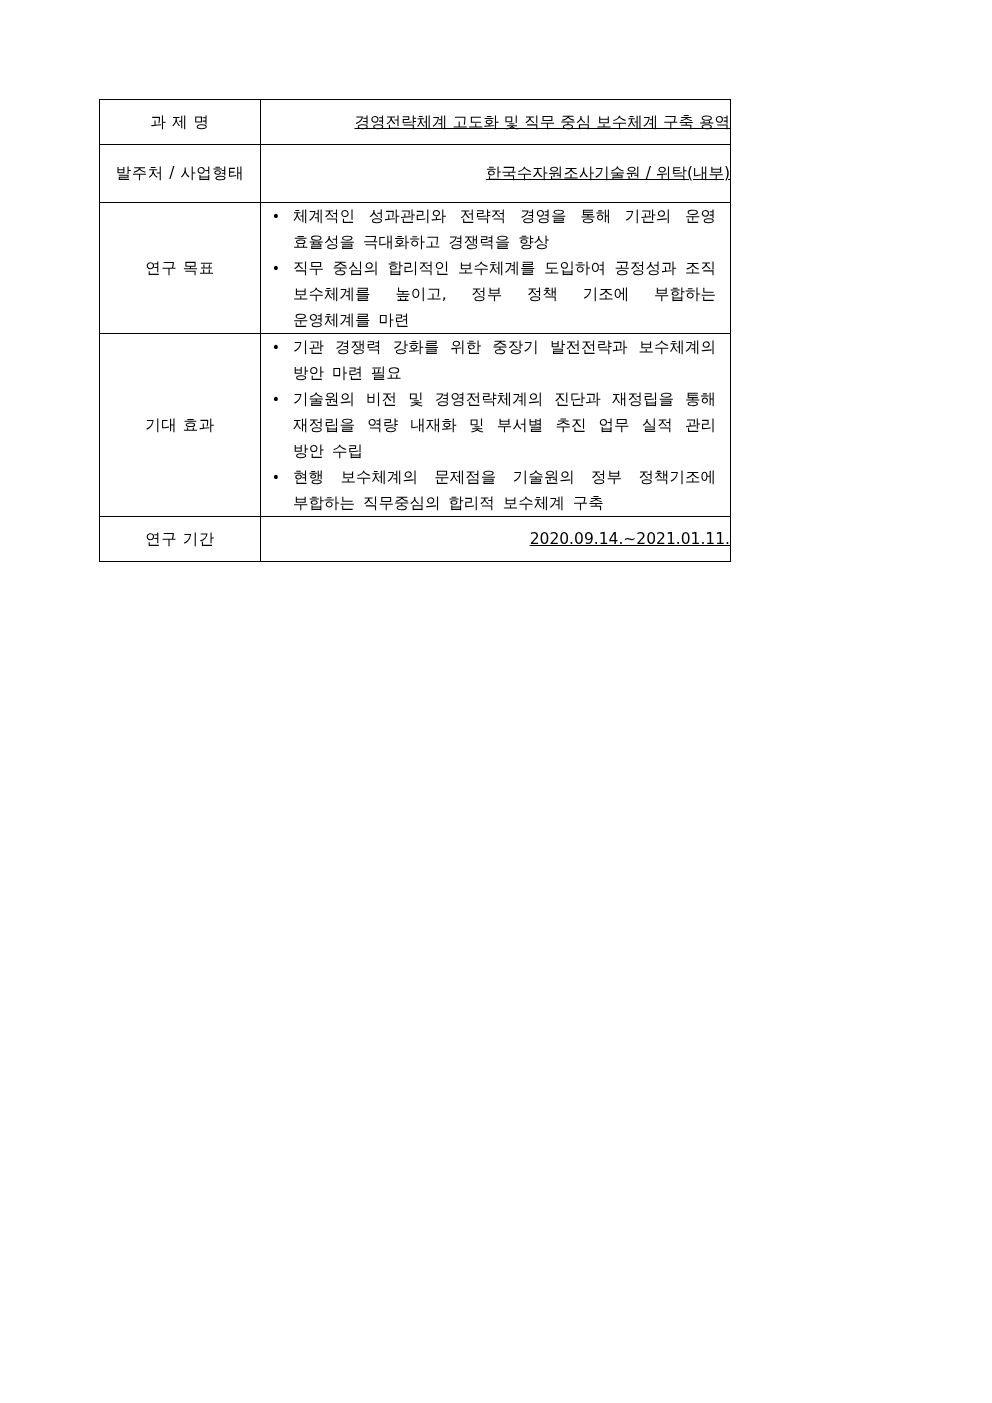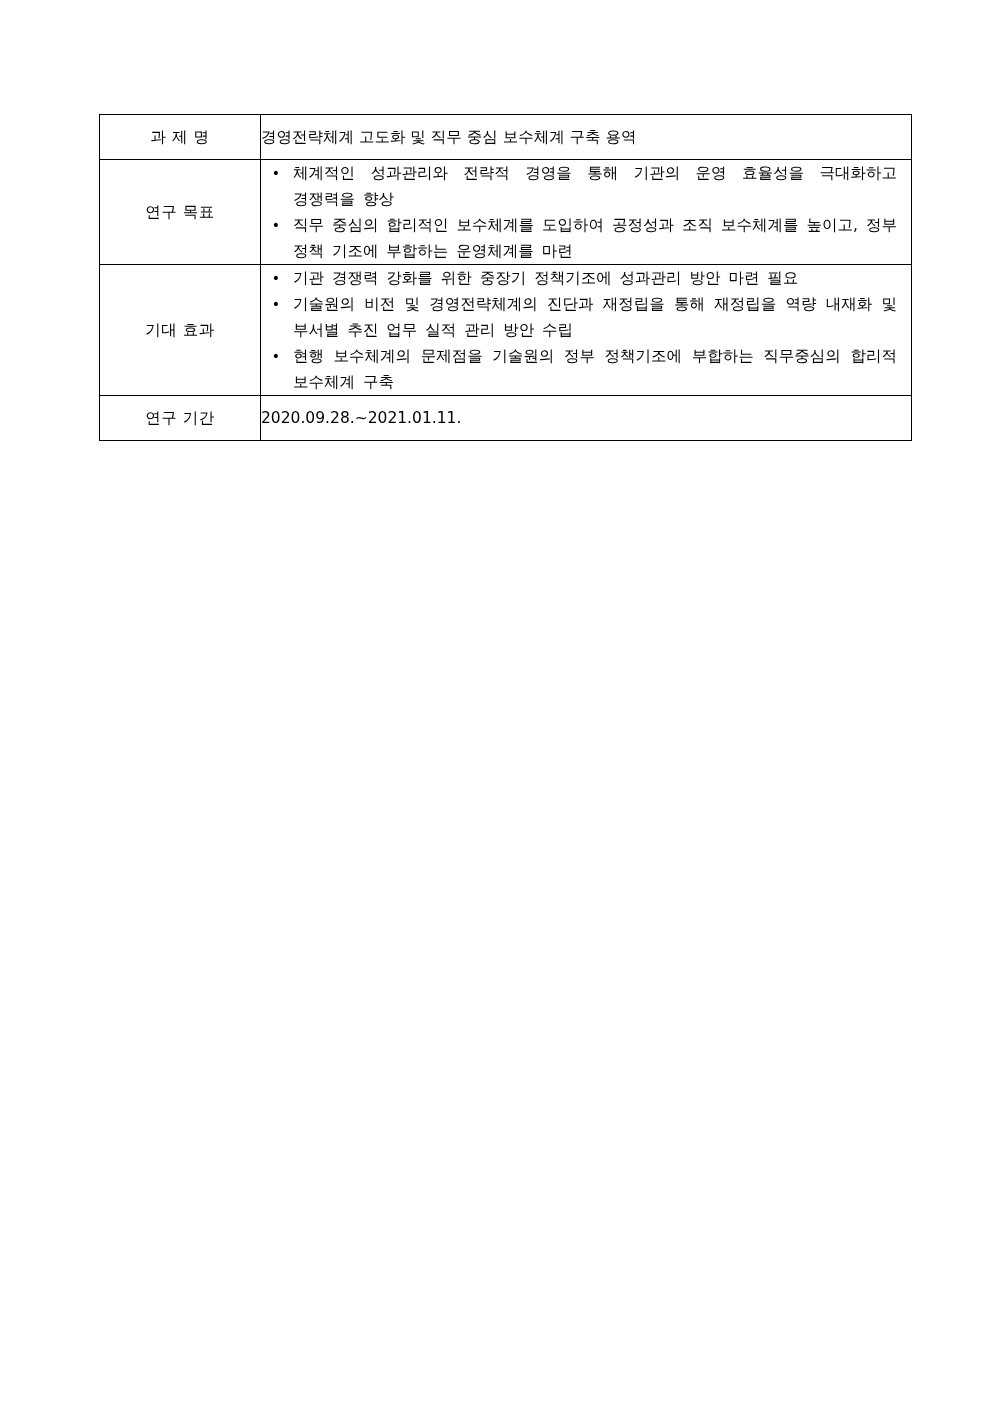--- a/index.html
+++ b/index.html
@@ -10,38 +10,39 @@
     body {
       width: 992px;
       height: 1403px;
       position: relative;
       font-family: "DejaVu Sans", sans-serif;
       color: #000000;
     }
     .doc-table {
       position: absolute;
       left: 99px;
-      top: 114px;
-      width: 813px;
+      top: 99px;
+      width: 632px;
       border-collapse: collapse;
       table-layout: fixed;
       font-size: 15.5px;
     }
     .doc-table td {
       border: 1px solid #000000;
       padding: 0;
       vertical-align: middle;
     }
     .label-cell {
       width: 160px;
       text-align: center;
       letter-spacing: 0.5px;
     }
     .value-cell {
-      text-align: left;
+      text-align: right;
+      text-decoration: underline;
     }
     .row-title td { height: 44px; }
     .row-client td { height: 57px; }
     .row-goal td { height: 101px; }
     .row-effect td { height: 127px; }
     .row-period td { height: 44px; }
 
     .bullet-list {
       list-style: none;
       margin: 0;
@@ -67,20 +68,24 @@
   </style>
 </head>
 <body>
 
 <table class="doc-table">
   <tbody>
       <tr class="row-title">
     <td class="label-cell">과 제 명</td>
     <td class="value-cell">경영전략체계 고도화 및 직무 중심 보수체계 구축 용역</td>
   </tr>
+  <tr class="row-client">
+    <td class="label-cell">발주처 / 사업형태</td>
+    <td class="value-cell">한국수자원조사기술원 / 위탁(내부)</td>
+  </tr>
   <tr class="row-goal">
     <td class="label-cell">연구 목표</td>
     <td>
       <ul class="bullet-list spaced">
         <li>
           <span class="bullet">•</span>
           <span>체계적인 성과관리와 전략적 경영을 통해 기관의 운영 효율성을 극대화하고 경쟁력을 향상</span>
         </li>
         <li>
           <span class="bullet">•</span>
@@ -88,31 +93,31 @@
         </li>
       </ul>
     </td>
   </tr>
   <tr class="row-effect">
     <td class="label-cell">기대 효과</td>
     <td>
       <ul class="bullet-list spaced">
         <li>
           <span class="bullet">•</span>
-          <span>기관 경쟁력 강화를 위한 중장기 정책기조에 성과관리 방안 마련 필요</span>
+          <span>기관 경쟁력 강화를 위한 중장기 발전전략과 보수체계의 방안 마련 필요</span>
         </li>
         <li>
           <span class="bullet">•</span>
           <span>기술원의 비전 및 경영전략체계의 진단과 재정립을 통해 재정립을 역량 내재화 및 부서별 추진 업무 실적 관리 방안 수립</span>
         </li>
         <li>
           <span class="bullet">•</span>
           <span>현행 보수체계의 문제점을 기술원의 정부 정책기조에 부합하는 직무중심의 합리적 보수체계 구축</span>
         </li>
       </ul>
     </td>
   </tr>
   <tr class="row-period">
     <td class="label-cell">연구 기간</td>
-    <td class="value-cell">2020.09.28.~2021.01.11.</td>
+    <td class="value-cell">2020.09.14.~2021.01.11.</td>
   </tr>
 </tbody>
   </table>
 
 </body></html>

